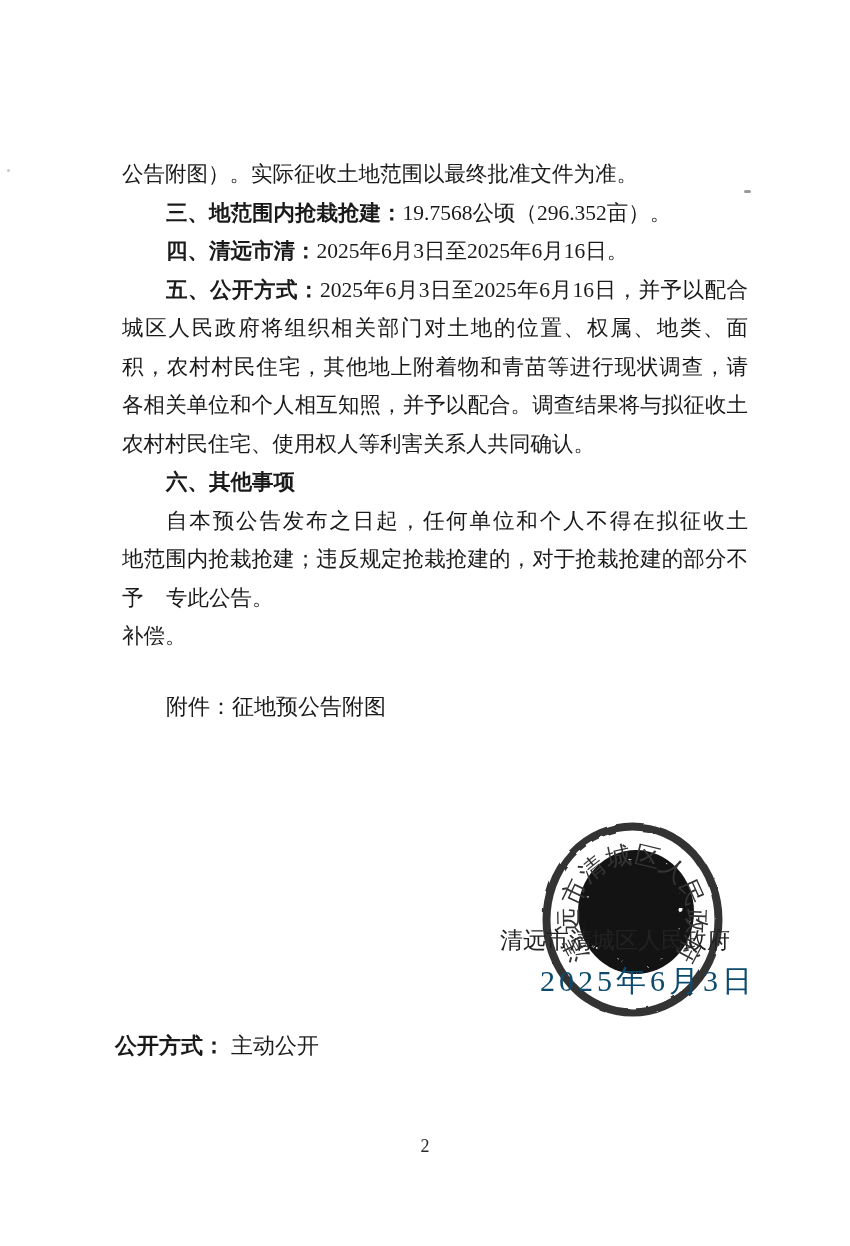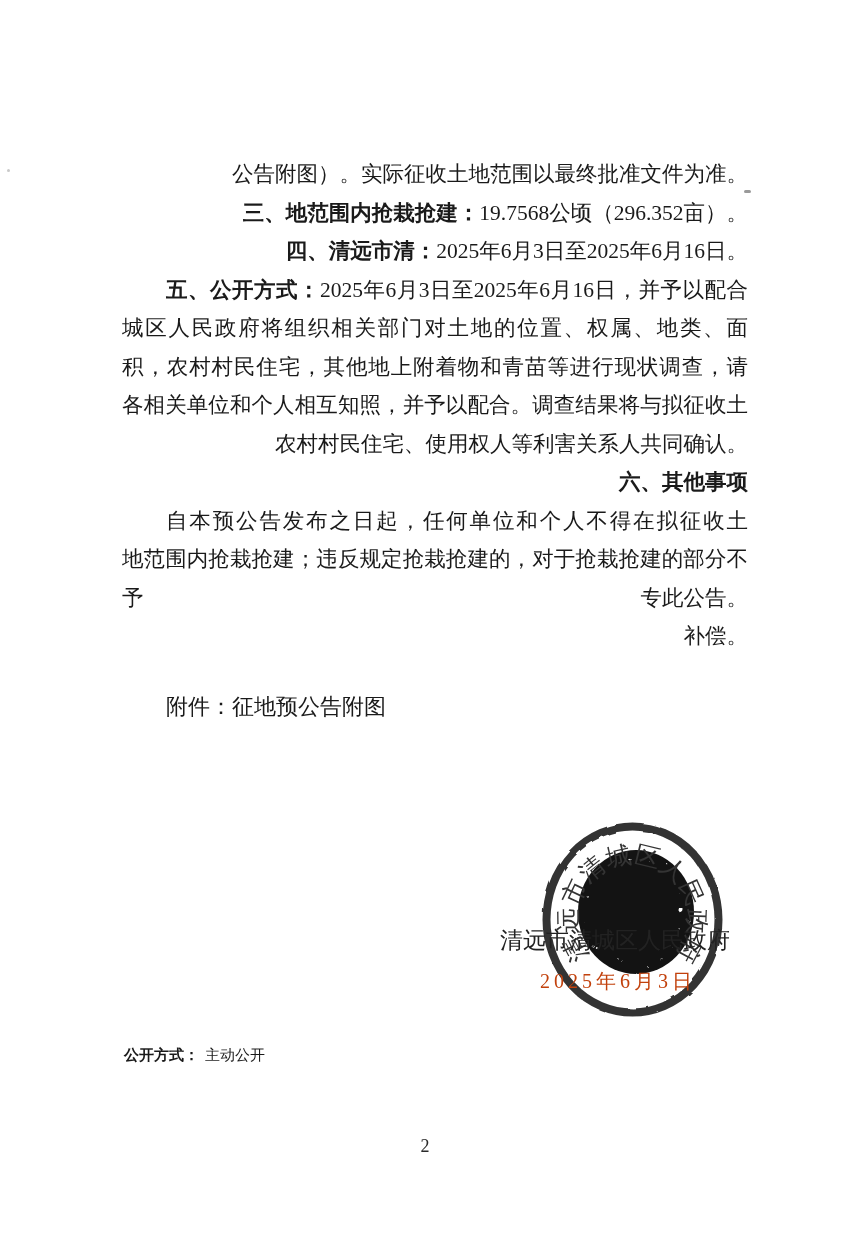--- a/index.html
+++ b/index.html
@@ -5,41 +5,41 @@
   html,body{margin:0;padding:0;background:#e9e9e9;}
   .page{
     position:relative;width:850px;height:1246px;margin:0 auto;
     background:#ffffff;overflow:hidden;
     font-family:"Liberation Serif",serif;color:#1a1a1a;
   }
   .body-lines{
     position:absolute;left:122px;top:155px;width:626px;
     font-size:21.5px;line-height:38.5px;
   }
-  .line{height:38.5px;white-space:normal;text-align:right;}
+  .line{height:38.5px;white-space:normal;}
   .line.justify{text-align:justify;text-align-last:justify;text-justify:inter-character;}
   .line.indent{text-indent:44px;}
   .hd{font-family:"Liberation Sans",sans-serif;font-weight:700;}
   .rg{font-weight:400;}
   .attachment{
     position:absolute;left:122px;top:688px;width:626px;
     font-size:22px;line-height:38.5px;text-indent:44px;
   }
   .seal{position:absolute;left:540px;top:820px;width:185px;height:199px;z-index:2;opacity:.92;}
   .seal text{font-family:"Liberation Serif",serif;}
   .signoff-org{
     position:absolute;left:500px;top:922px;z-index:3;
     font-size:23px;line-height:38px;letter-spacing:0px;color:#222;
   }
   .signoff-date{
     position:absolute;left:540px;top:962px;z-index:3;
-    font-size:20px;line-height:38px;letter-spacing:4px;color:#c2410c;
+    font-size:30px;line-height:38px;letter-spacing:4px;color:#0c4a6e;
   }
   .disclosure{
-    position:absolute;left:124px;top:1032px;font-size:15px;line-height:45px;
+    position:absolute;left:115px;top:1032px;font-size:22px;line-height:28px;
   }
   .disclosure .hd{margin-right:6px;}
   .page-number{
     position:absolute;left:0;top:1136px;width:100%;
     text-align:center;font-size:18px;color:#2a2a2a;
   }
   .speck{position:absolute;border-radius:2px;}
   .speck.s1{left:744px;top:190px;width:7px;height:3px;background:#9a9a9a;}
   .speck.s2{left:7px;top:169px;width:3px;height:3px;background:#c9c9c9;}
   .speck.s3{left:486px;top:526px;width:2px;height:2px;background:#c4c4c4;}

